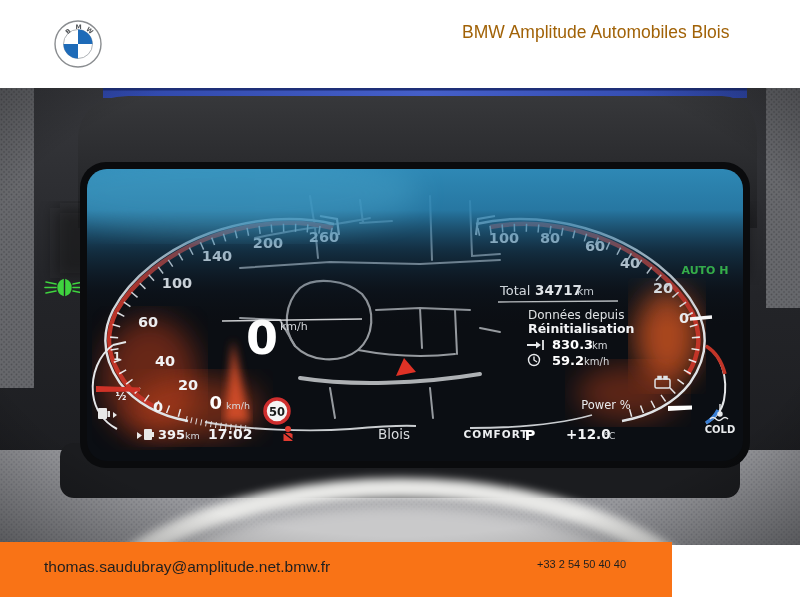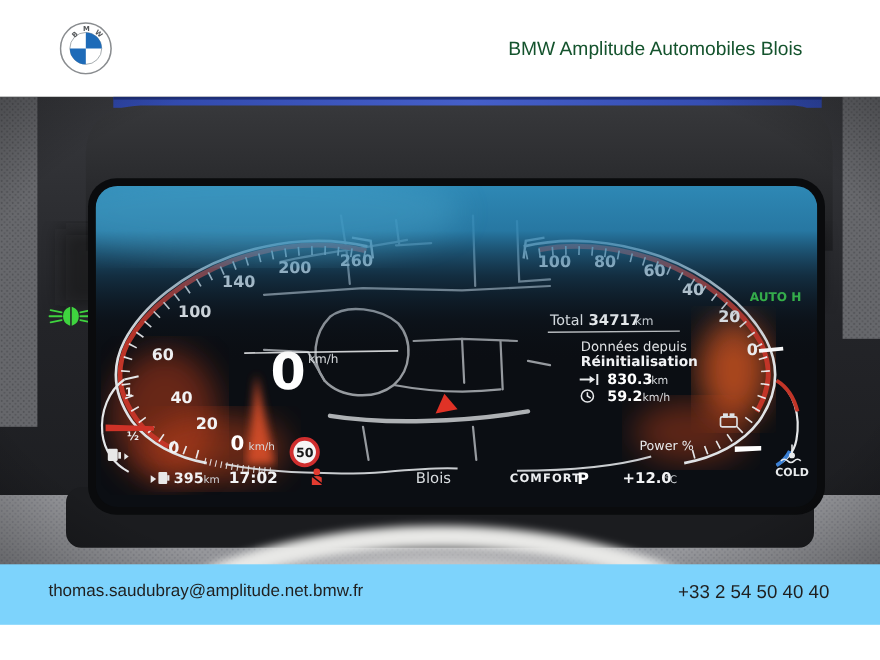--- a/index.html
+++ b/index.html
@@ -1,24 +1,24 @@
 <!DOCTYPE html>
 <html><head>
 <meta charset="utf-8">
 <style>
   html,body{margin:0;padding:0;background:#ffffff;}
   .page{width:800px;height:600px;position:relative;font-family:"Liberation Sans",sans-serif;overflow:hidden;background:#fff;}
   .hdr{position:absolute;top:0;left:0;width:800px;height:88px;background:#ffffff;}
   .brand{position:absolute;left:54px;top:20px;display:flex;align-items:center;gap:16px;}
   .brand-text{color:#1d1d1d;font-weight:bold;font-size:18px;line-height:22px;letter-spacing:.2px;}
-  .dealer{position:absolute;left:462px;top:34px;width:320px;color:#14532d;font-size:17.5px;white-space:nowrap;}
+  .dealer{position:absolute;left:462px;top:22px;width:320px;color:#a16207;font-size:17.5px;white-space:nowrap;}
   .photo{position:absolute;top:88px;left:0;width:800px;height:457px;background:#222327;}
-  .ftr{position:absolute;top:513px;left:0;width:800px;height:55px;background:#7dd3fc;}
+  .ftr{position:absolute;top:542px;left:0;width:672px;height:55px;background:#f97316;}
   .email{position:absolute;left:44px;top:16px;font-size:15.5px;color:#1f1f1f;}
-  .phone{position:absolute;right:46px;top:16px;font-size:17px;color:#1f1f1f;}
+  .phone{position:absolute;right:46px;top:16px;font-size:11px;color:#1f1f1f;}
   svg text{font-family:"DejaVu Sans","Liberation Sans",sans-serif;}
 </style>
 </head>
 <body>
 
 <div class="page">
 
   <div class="hdr">
     <div class="brand">
       <svg width="48" height="48" viewBox="0 0 48 48">

